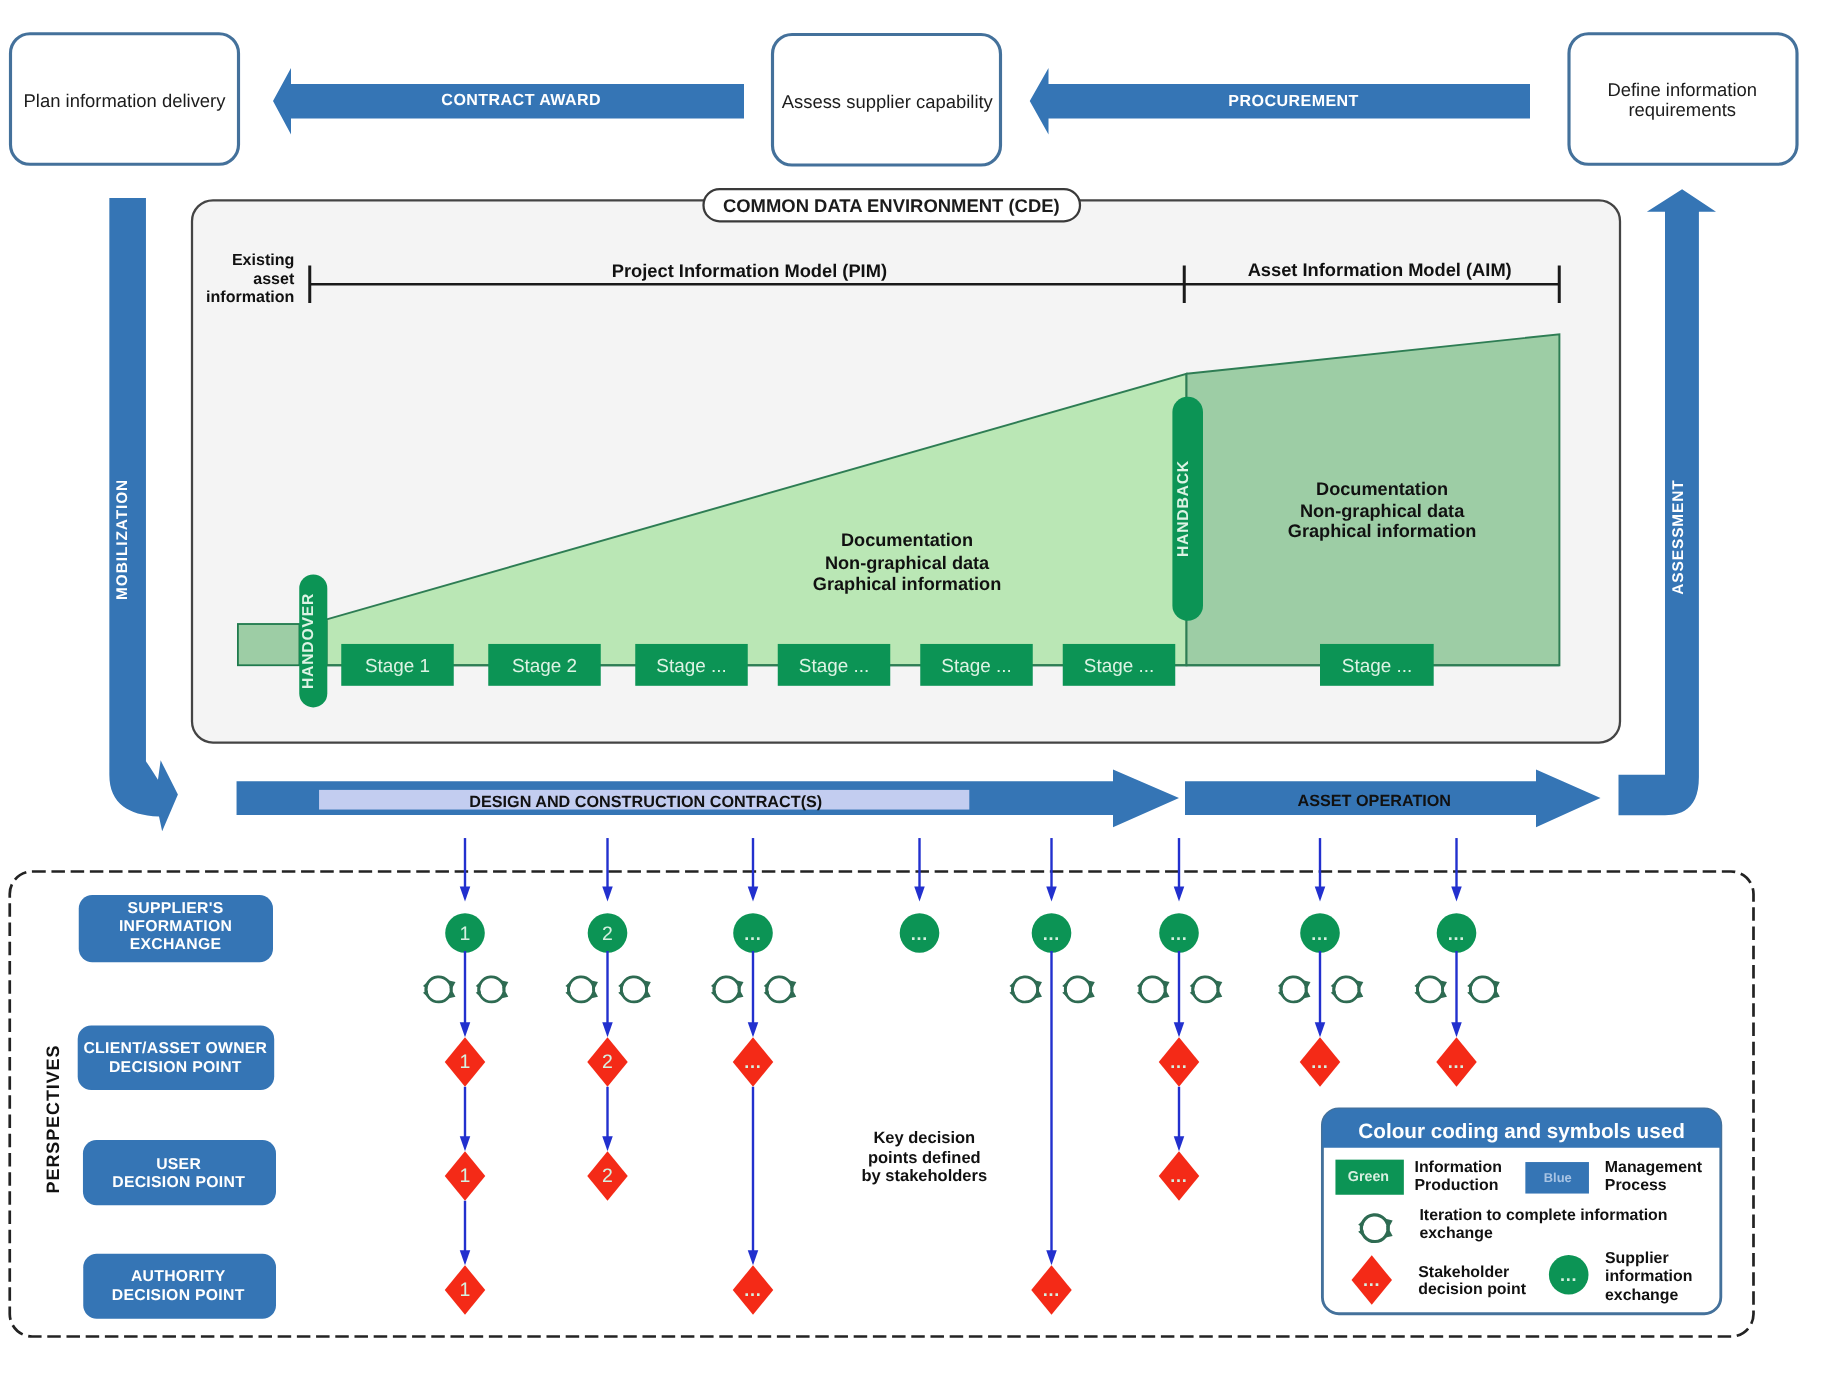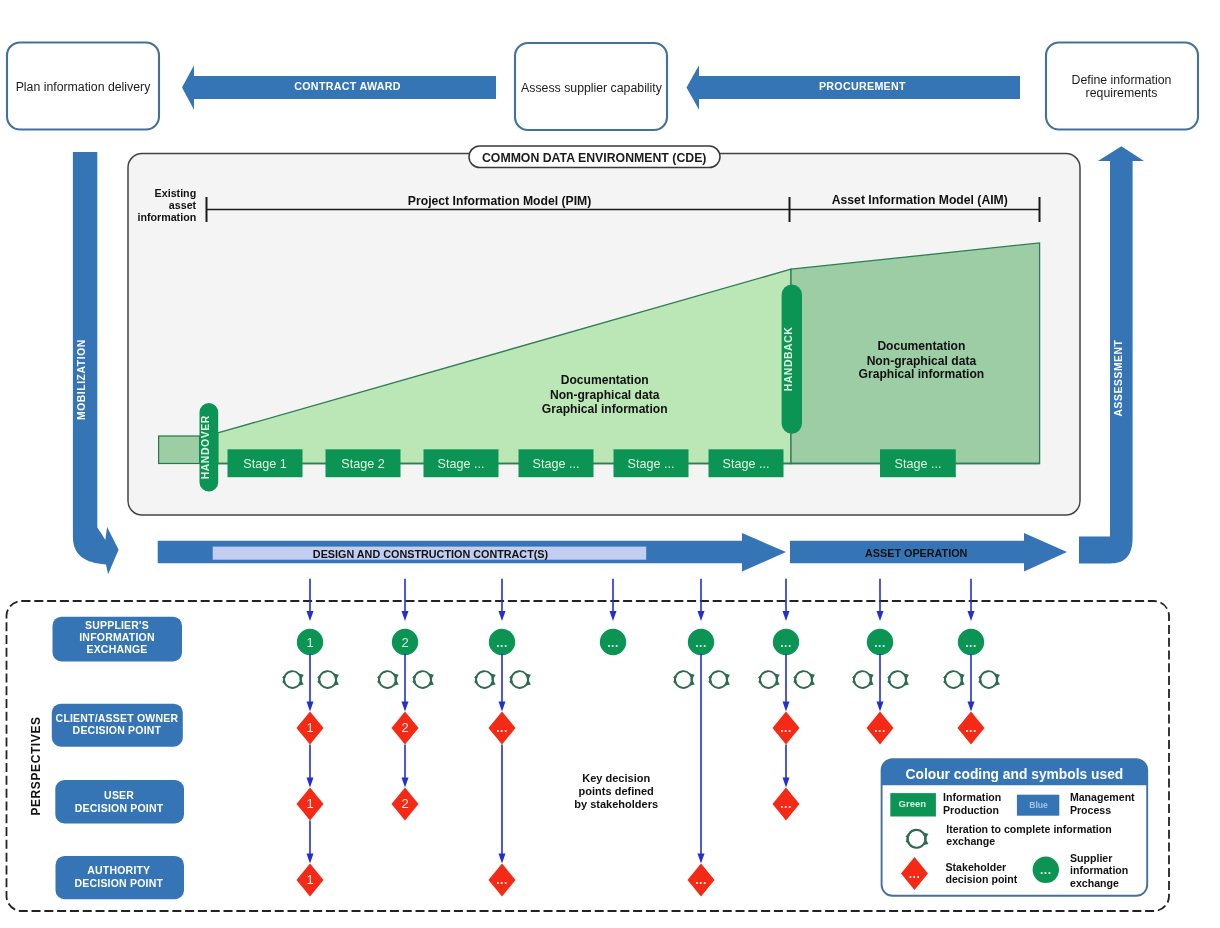--- a/index.html
+++ b/index.html
@@ -1,17 +1,17 @@
 <!DOCTYPE html>
 <html><head>
 <meta charset="utf-8">
 <style>
   html,body{margin:0;padding:0;background:#ffffff;}
   body{width:1220px;height:928px;overflow:hidden;font-family:"Liberation Sans",sans-serif;}
-  #stage{position:relative;width:1220px;height:796px;margin-top:20px;}
+  #stage{position:relative;width:1220px;height:796px;}
   svg{display:block;}
   text{font-family:"Liberation Sans",sans-serif;}
   .boxtxt{font-size:12.3px;fill:#1c1c1c;}
   .arrowlbl{font-size:10.7px;font-weight:bold;fill:#ffffff;letter-spacing:.3px;}
   .sidelbl{font-size:10.3px;font-weight:bold;fill:#ffffff;letter-spacing:.6px;}
   .cdetitle{font-size:12.3px;font-weight:bold;fill:#1c1c1c;}
   .smalllbl{font-size:10.7px;font-weight:bold;fill:#111;}
   .modellbl{font-size:12.2px;font-weight:bold;fill:#111;}
   .stagelbl{font-size:12.6px;fill:#DDF3E4;}
   .pilltxt{font-size:10.5px;font-weight:bold;fill:#DDF3E4;letter-spacing:.5px;}

